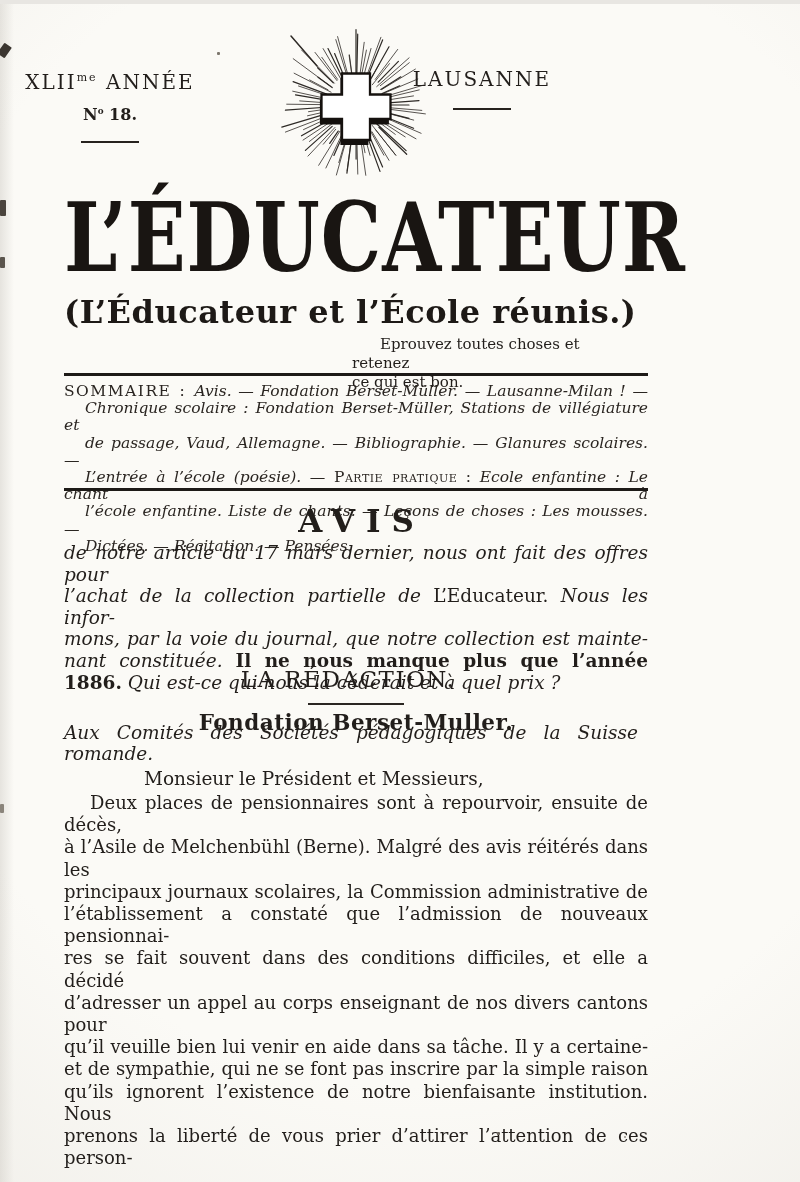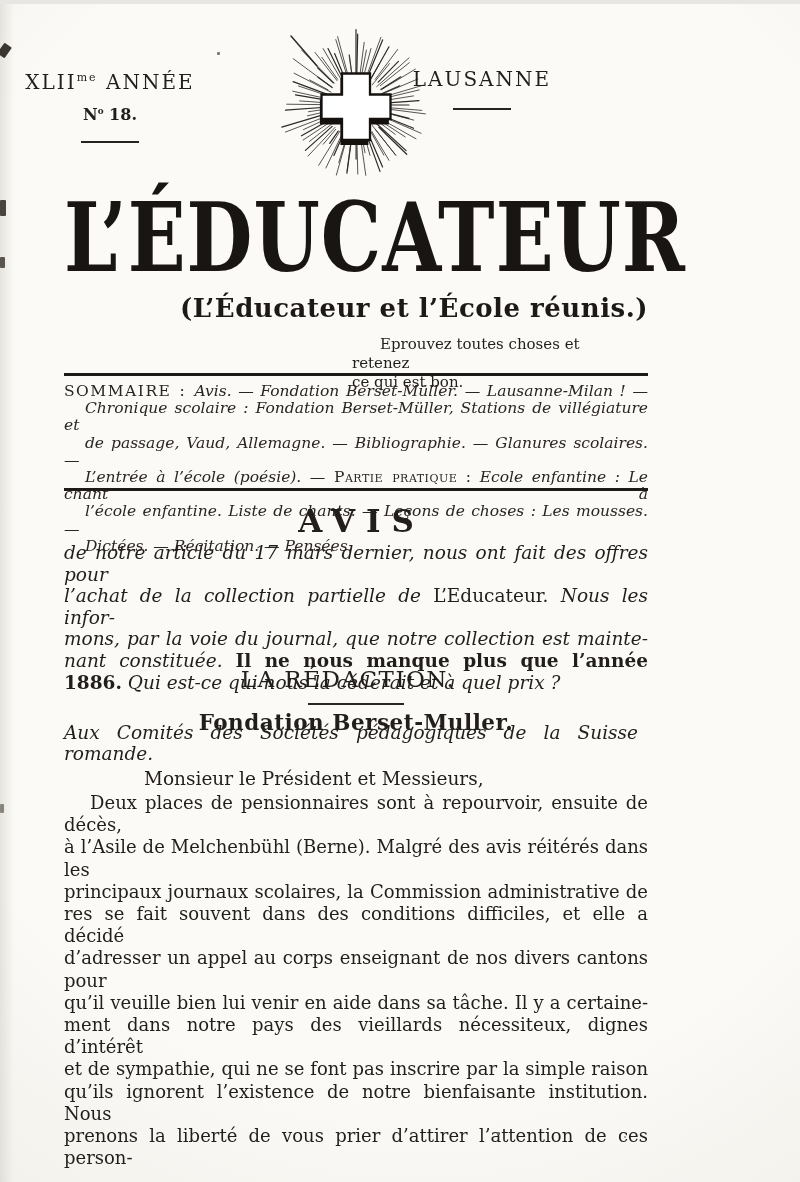--- a/index.html
+++ b/index.html
@@ -22,22 +22,22 @@
   .mh-line2{font-size:16px;font-weight:700;margin-top:11px;white-space:nowrap;}
   .mh-line2 sup, .mh-line1 sup{font-size:.55em;}
   .mh-rule{width:58px;height:2px;background:#26221e;margin:17px auto 0;}
 
   .emblem{position:absolute;left:271px;top:16px;width:170px;height:170px;}
 
   
   .jtitle{position:absolute;top:178px;width:100%;text-align:center;
     font-size:76px;font-weight:700;letter-spacing:1px;white-space:nowrap;
     transform:scaleY(1.26);transform-origin:top center;color:#191512;}
-  .jsub{position:absolute;top:289px;width:100%;text-align:right;
-    font-size:26px;font-weight:700;letter-spacing:.5px;color:#1d1916;}
+  .jsub{position:absolute;top:289px;width:100%;text-align:left;
+    font-size:32px;font-weight:700;letter-spacing:.5px;color:#1d1916;}
   .motto{position:absolute;top:331px;left:288px;width:276px;
     font-size:15px;line-height:19px;}
   .motto .m1{text-indent:28px;}
 
   .rule-full{position:absolute;left:0;width:100%;background:#1d1a17;}
 
   
   .sommaire{position:absolute;top:379px;width:100%;font-size:15.5px;line-height:17.2px;color:#2a2521;}
   .sommaire .tline.ind{text-indent:1.35em;}
 
@@ -215,24 +215,24 @@
     <div class="signature">LA RÉDACTION.</div>
     <div class="short-rule"></div>
 
     <div class="fond-h">Fondation Berset-Muller.</div>
     <div class="dedication">Aux Comités des Sociétés pédagogiques de la Suisse romande.</div>
     <div class="salutation">Monsieur le Président et Messieurs,</div>
     <div class="fond-body">
         <div class="tline ind"><span class="sg-rm">Deux places de pensionnaires sont à repourvoir, ensuite de décès,</span></div>
         <div class="tline"><span class="sg-rm">à l’Asile de Melchenbühl (Berne). Malgré des avis réitérés dans les</span></div>
         <div class="tline"><span class="sg-rm">principaux journaux scolaires, la Commission administrative de</span></div>
+        <div class="tline"><span class="sg-rm">l’établissement a constaté que l’admission de nouveaux pensionnai-</span></div>
         <div class="tline"><span class="sg-rm">res se fait souvent dans des conditions difficiles, et elle a décidé</span></div>
         <div class="tline"><span class="sg-rm">d’adresser un appel au corps enseignant de nos divers cantons pour</span></div>
         <div class="tline"><span class="sg-rm">qu’il veuille bien lui venir en aide dans sa tâche. Il y a certaine-</span></div>
-        <div class="tline"><span class="sg-rm">ment dans notre pays des vieillards nécessiteux, dignes d’intérêt</span></div>
         <div class="tline"><span class="sg-rm">et de sympathie, qui ne se font pas inscrire par la simple raison</span></div>
         <div class="tline"><span class="sg-rm">qu’ils ignorent l’existence de notre bienfaisante institution. Nous</span></div>
         <div class="tline"><span class="sg-rm">prenons la liberté de vous prier d’attirer l’attention de ces person-</span></div>
       </div>
   </div>
 
   <div class="speck" style="left:0;top:40px;width:9px;height:13px;background:#3a352f;transform:rotate(35deg);"></div>
   <div class="speck" style="left:0;top:196px;width:6px;height:16px;background:#4a443d;"></div>
   <div class="speck" style="left:0;top:253px;width:5px;height:11px;background:#5a544c;"></div>
   <div class="speck" style="left:0;top:800px;width:4px;height:9px;background:#8a847b;"></div>

